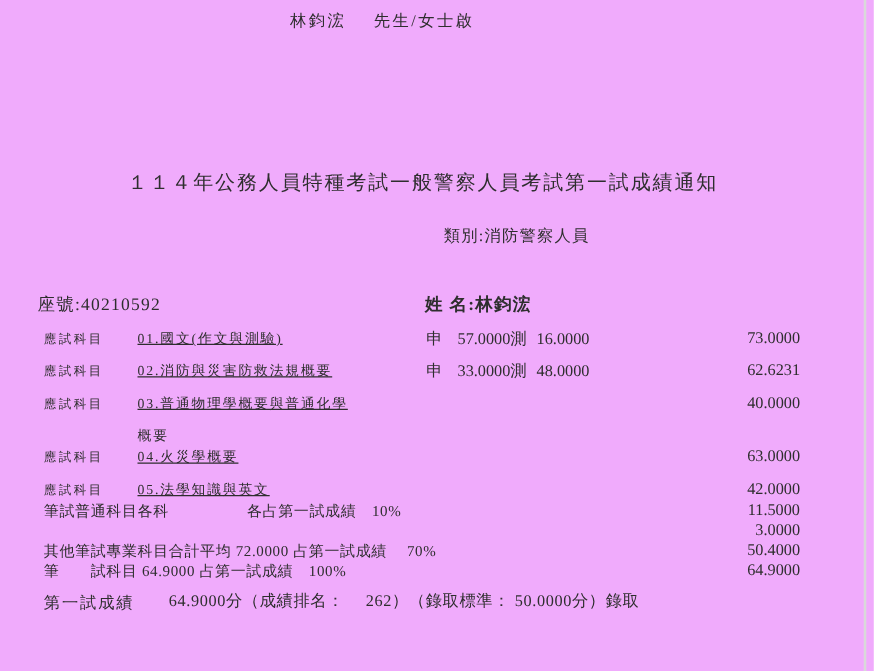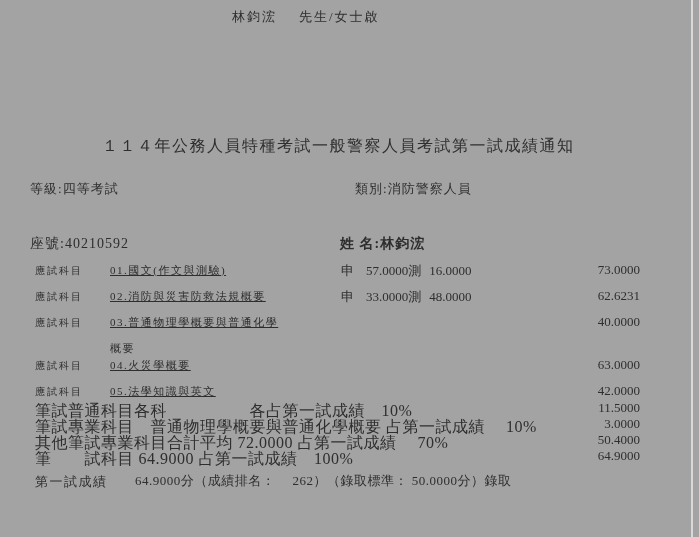--- a/index.html
+++ b/index.html
@@ -7,21 +7,21 @@
   body {
     width: 699px; height: 537px;
     font-family: "Liberation Serif", "DejaVu Serif", serif;
     color: #2e2e2e;
     position: relative;
     overflow: hidden;
   }
   #page {
     position: absolute; top: 0; left: 0;
     width: 699px; height: 537px;
-    background: #a3a3a3;
+    background: #f0abfc;
   }
   .scan-edge {
     position: absolute; top: 0; right: 6px;
     width: 2px; height: 100%;
     background: #d9d9d9;
   }
   .addressee {
     position: absolute; top: 8px; left: 232px;
     font-size: 13px; letter-spacing: 2px; white-space: pre;
   }
@@ -59,21 +59,21 @@
     position: absolute; left: 540px; top: 0; width: 100px;
     font-size: 13px; text-align: right; white-space: pre;
   }
   .wrapline {
     position: absolute; left: 110px;
     font-size: 11px; letter-spacing: 1.5px; white-space: pre;
   }
   .sumrow { position: absolute; left: 0; width: 699px; height: 15px; }
   .sumrow .stext {
     position: absolute; left: 35px; top: 1px;
-    font-size: 16px; letter-spacing: 0.5px; white-space: pre;
+    font-size: 12px; letter-spacing: 0.5px; white-space: pre;
   }
   .finalrow { position: absolute; left: 0; top: 472px; width: 599px; height: 18px; }
   .finalrow .flabel {
     position: absolute; left: 35px; top: 1px;
     font-size: 13px; letter-spacing: 1.5px; white-space: pre;
   }
   .finalrow .fdetail {
     position: absolute; left: 135px; top: 0;
     font-size: 13px; letter-spacing: 0.5px; white-space: pre;
   }
@@ -82,21 +82,20 @@
 <body>
 
 <div id="page">
   <div class="scan-edge"></div>
 
   <div class="addressee"><span>林鈞浤</span><span class="suffix">先生/女士啟</span></div>
 
   <div class="doc-title">１１４年公務人員特種考試一般警察人員考試第一試成績通知</div>
 
   <div class="meta-row meta-level">
-    <span class="meta-item m-left"><span>等級:</span><span>四等考試</span></span>
     <span class="meta-item m-right-cat"><span>類別:</span><span>消防警察人員</span></span>
   </div>
 
   <div class="meta-row meta-seat">
     <span class="meta-item m-left"><span>座號:</span><span>40210592</span></span>
     <span class="meta-item m-right-name"><span>姓 名:</span><span>林鈞浤</span></span>
   </div>
 
   <div class="srow" style="top:262px">
     <span class="rlabel">應試科目</span>
@@ -129,21 +128,20 @@
     <span class="rlabel">應試科目</span>
     <span class="rsubject">05.法學知識與英文</span>
     <span class="rtotal">42.0000</span>
   </div>
 
   <div class="sumrow" style="top:400px">
     <span class="stext">筆試普通科目各科　　　　　各占第一試成績　10%</span>
     <span class="rtotal">11.5000</span>
   </div>
   <div class="sumrow" style="top:416px">
-    <span class="stext">筆試專業科目　普通物理學概要與普通化學概要 占第一試成績　 10%</span>
     <span class="rtotal">3.0000</span>
   </div>
   <div class="sumrow" style="top:432px">
     <span class="stext">其他筆試專業科目合計平均 72.0000 占第一試成績　 70%</span>
     <span class="rtotal">50.4000</span>
   </div>
   <div class="sumrow" style="top:448px">
     <span class="stext">筆　　試科目 64.9000 占第一試成績　100%</span>
     <span class="rtotal">64.9000</span>
   </div>

